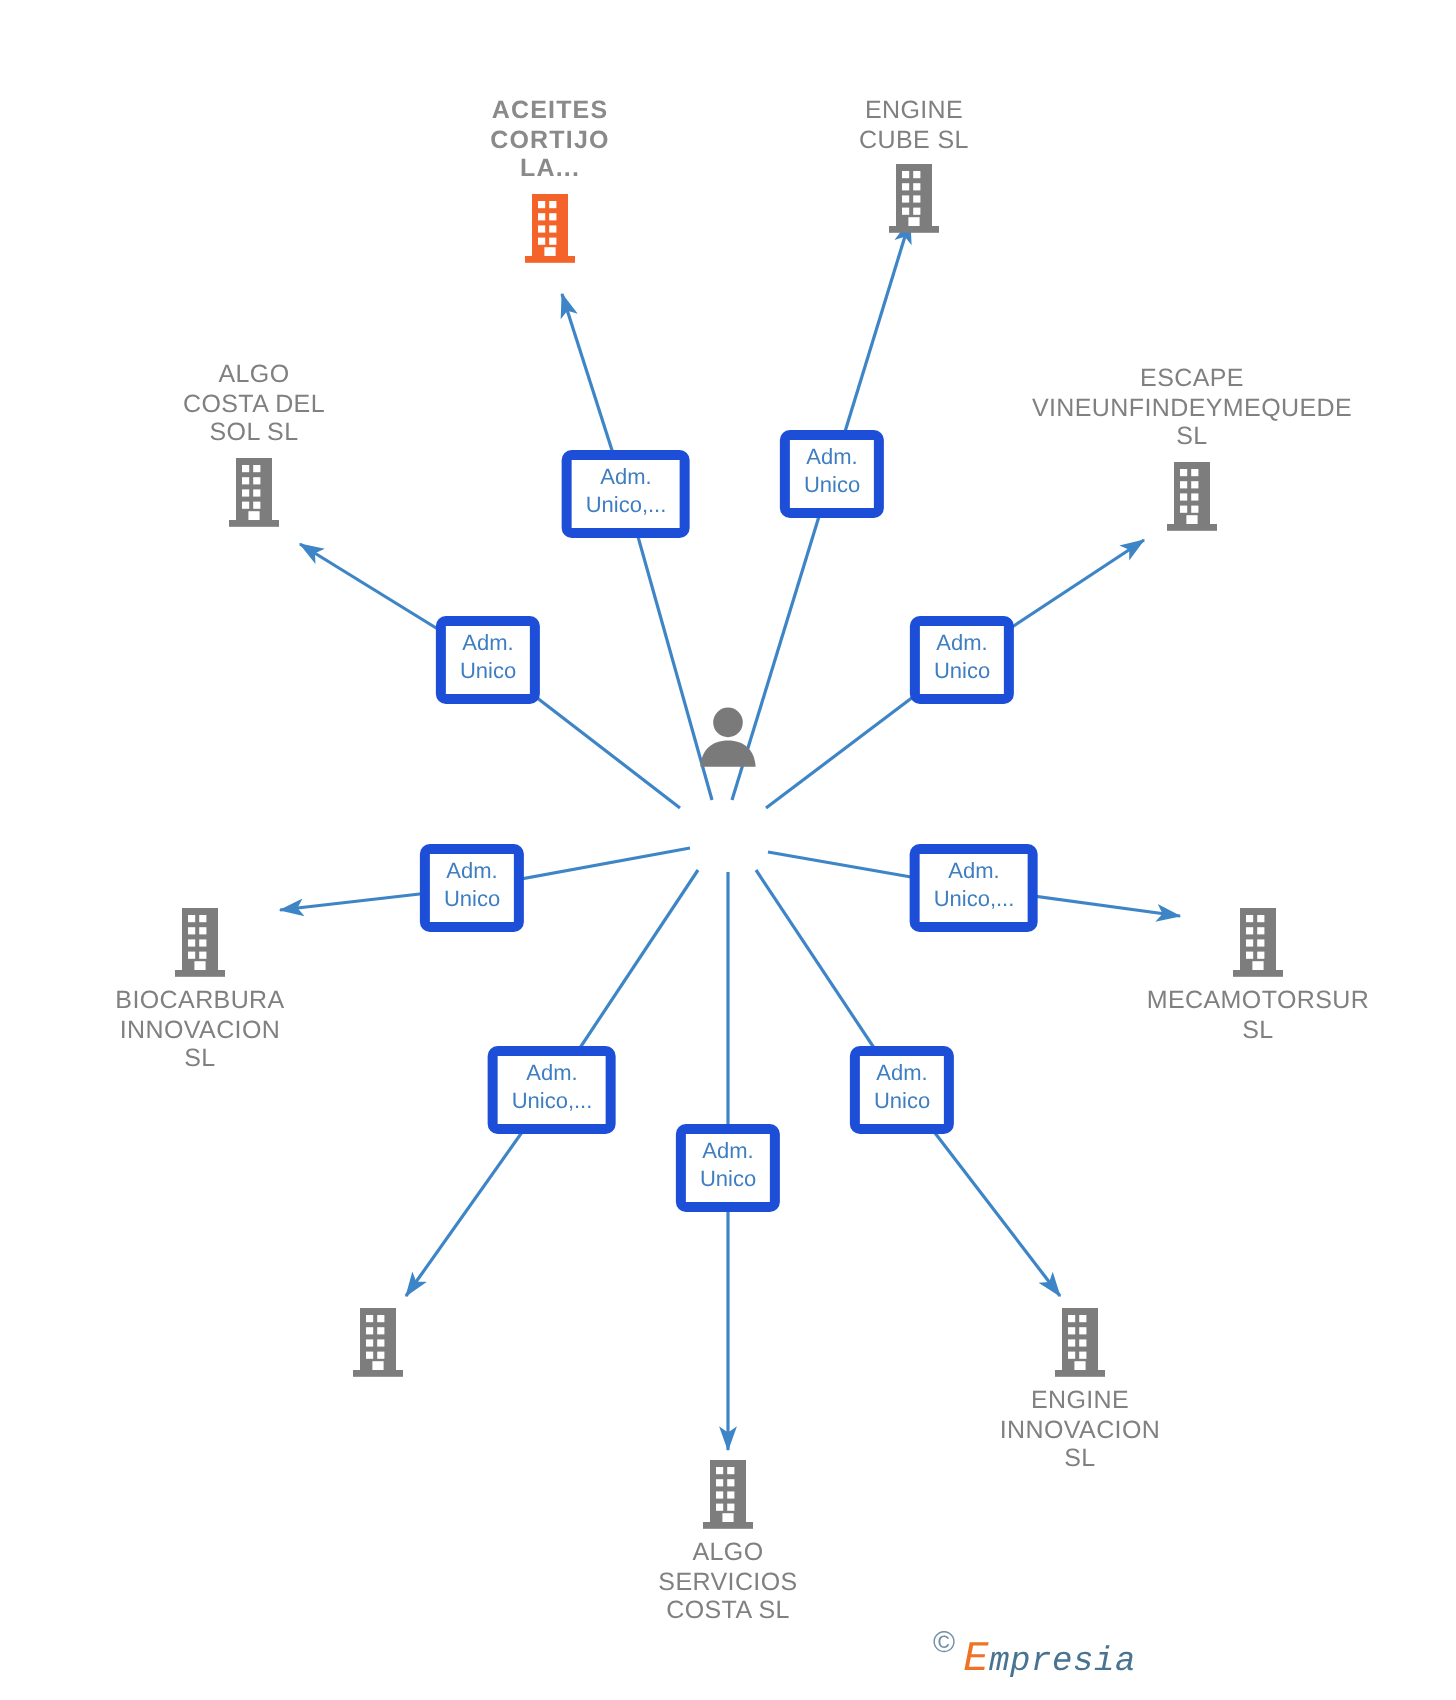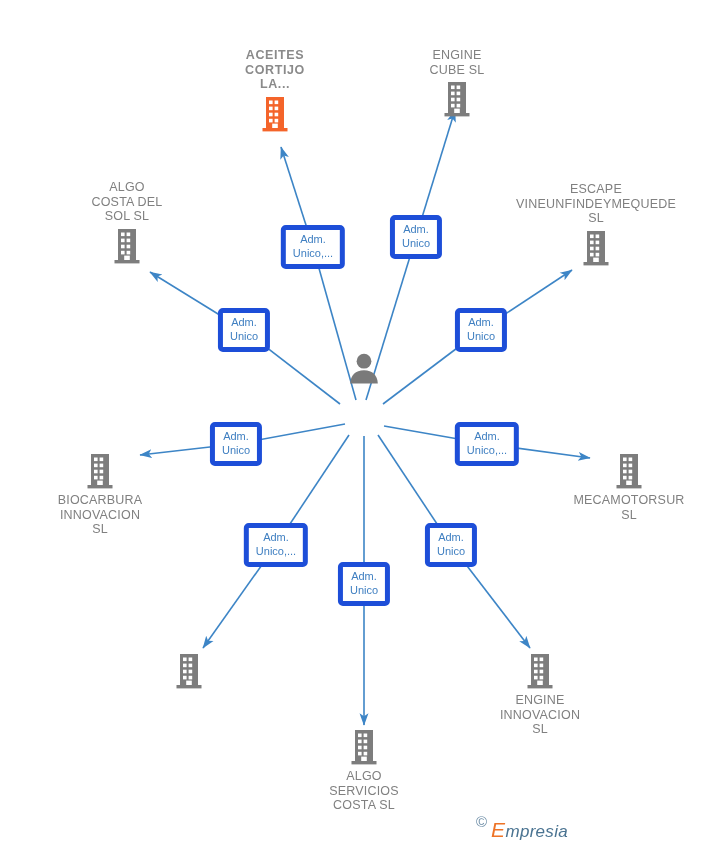--- a/index.html
+++ b/index.html
@@ -75,21 +75,21 @@
     display: flex;
     align-items: center;
     gap: 4px;
   }
   #watermark .copy {
     color: #6f8fa8;
     font-size: 15px;
     line-height: 15px;
   }
   #watermark .brand {
-    font-family: Liberation Sans, sans-serif;
+    font-family: Liberation Mono, monospace;
     font-style: italic;
     font-size: 17px;
     color: #4a7391;
     letter-spacing: 0.3px;
     margin-top: 18px;
   }
   #watermark .brand .cap {
     color: #ee7326;
     font-size: 21px;
   }

